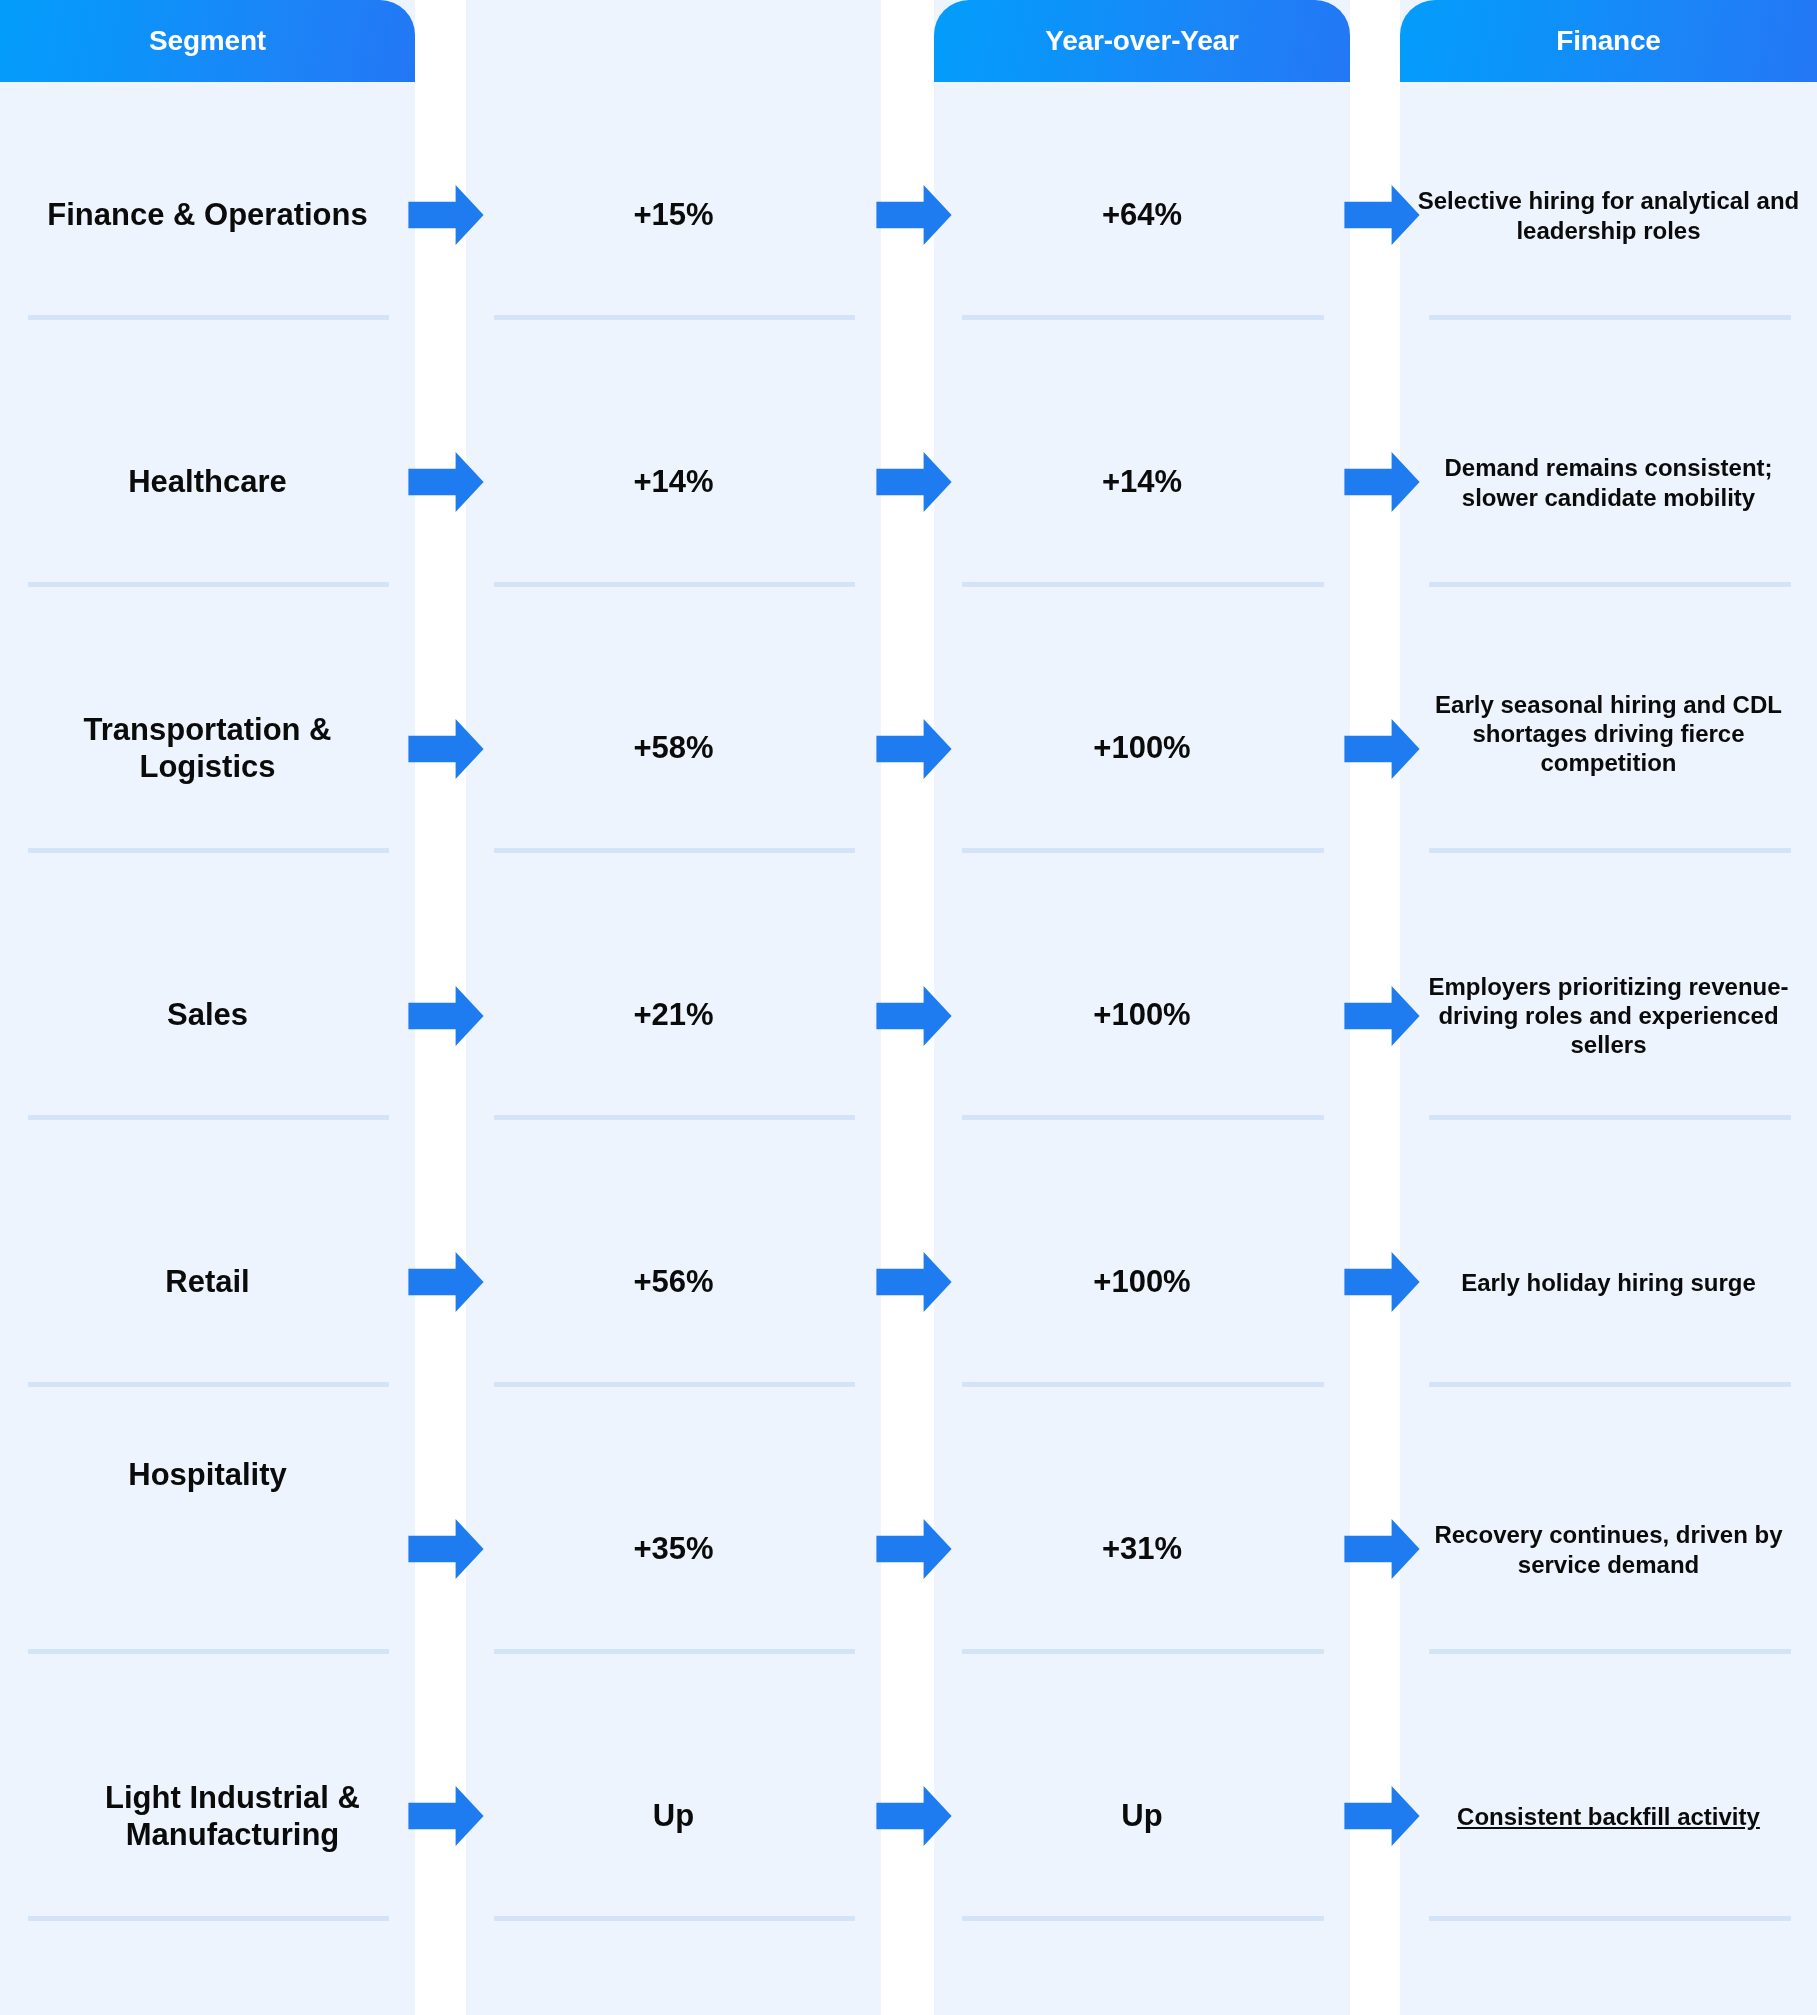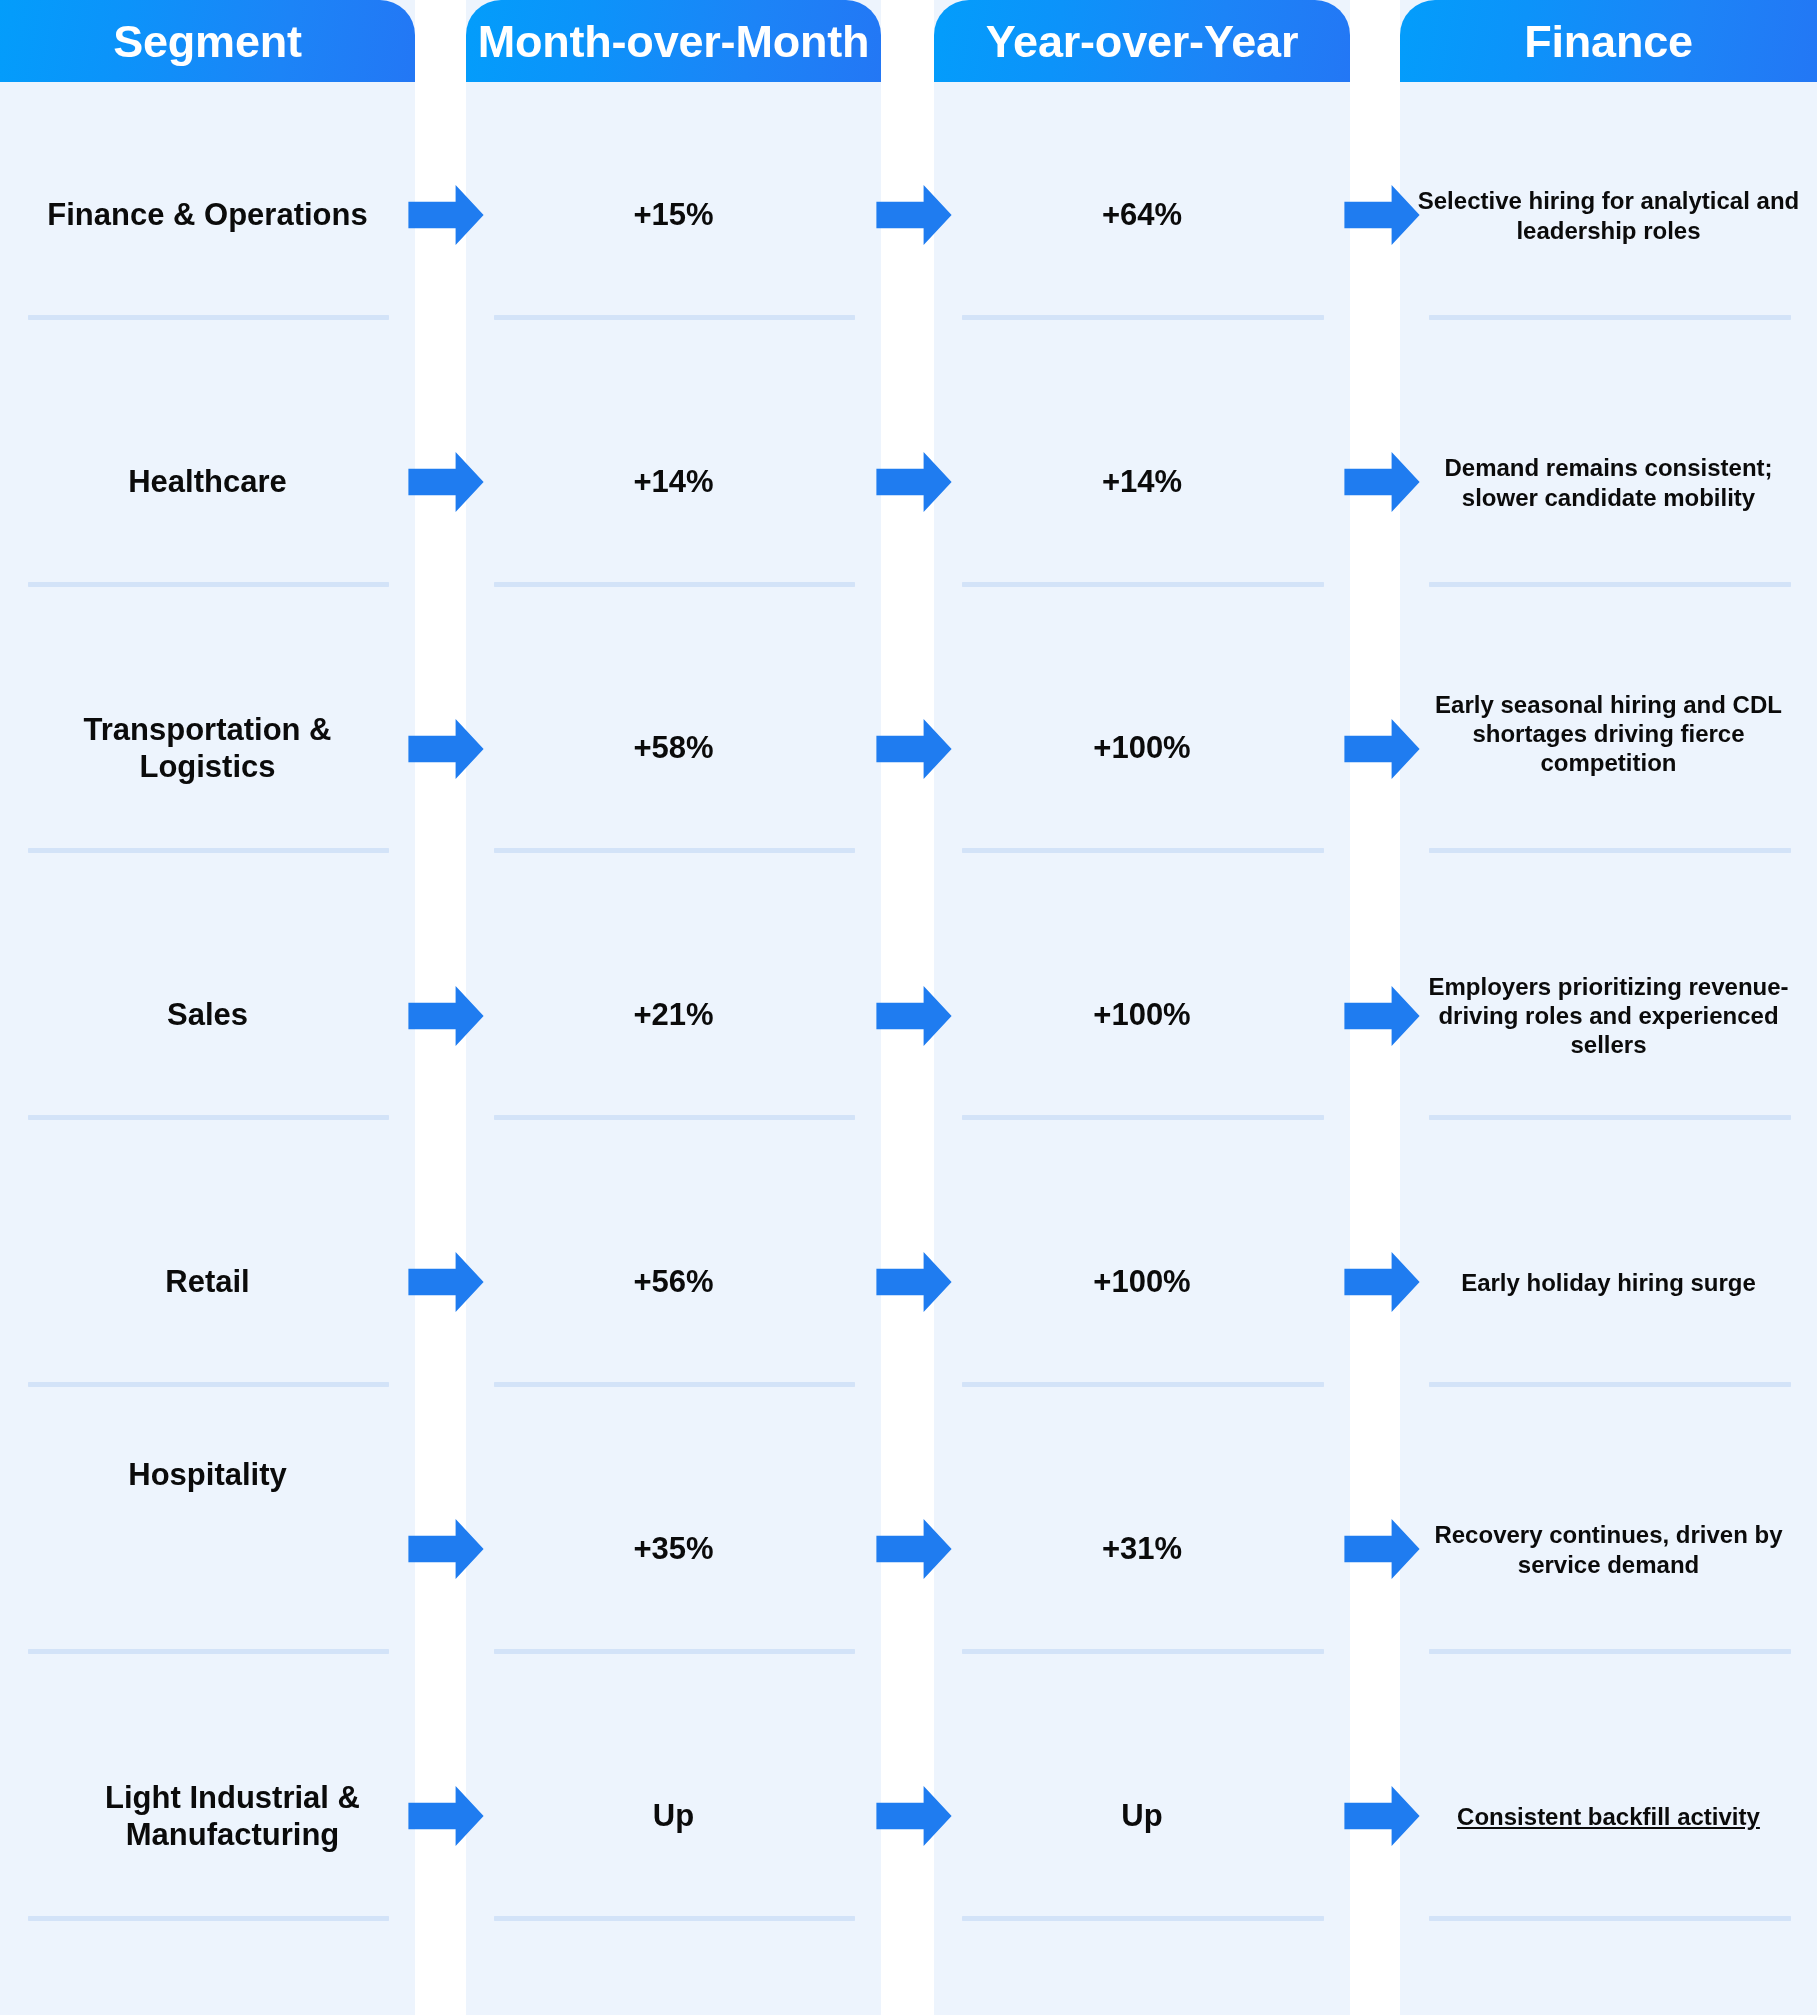--- a/index.html
+++ b/index.html
@@ -40,21 +40,21 @@
     justify-content:center;
     overflow:hidden;
   }
   .hdr.c1{ left:0px;    width:415px; border-radius:0 35px 0 0;}
   .hdr.c2{ left:466px; width:415px; }
   .hdr.c3{ left:934px; width:416px; }
   .hdr.c4{ left:1400px; width:417px; border-radius:35px 0 0 0;}
 
   .hdr-label{
     color:#ffffff;
-    font-size:45px;
+    font-size:28px;
     font-weight:700;
     letter-spacing:-0.2px;
     line-height:1;
     white-space:nowrap;
     text-align:left;
   }
 
   
   .cell{
     position:absolute;
@@ -99,23 +99,20 @@
 
 <div id="board">
 
   <div class="col c1"></div>
   <div class="col c2"></div>
   <div class="col c3"></div>
   <div class="col c4"></div>
 
   <div class="hdr c1">
     <span class="hdr-label">Segment</span>
-  </div>
-  <div class="hdr c2">
-    <span class="hdr-label">Month-over-Month</span>
   </div>
   <div class="hdr c3">
     <span class="hdr-label">Year-over-Year</span>
   </div>
   <div class="hdr c4">
     <span class="hdr-label">Finance</span>
   </div>
 
   <div id="rows-layer">
       <div class="cell c1 seg" style="top:82px;height:267px;">

